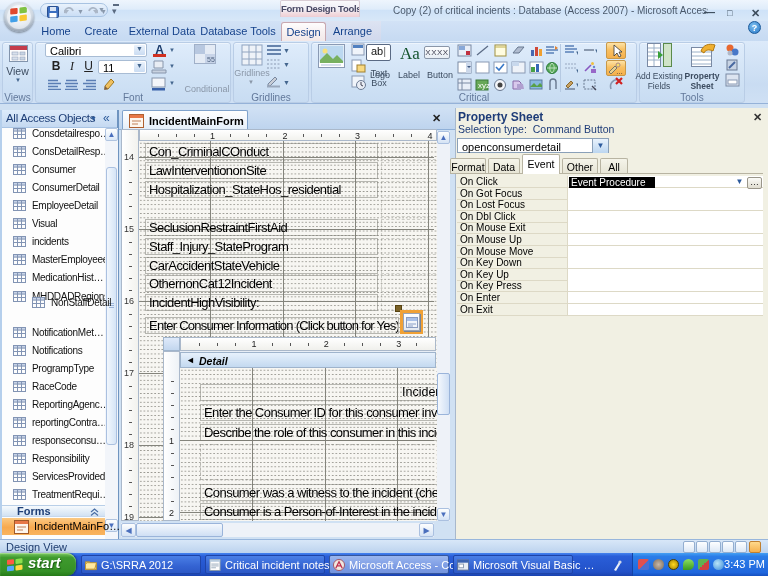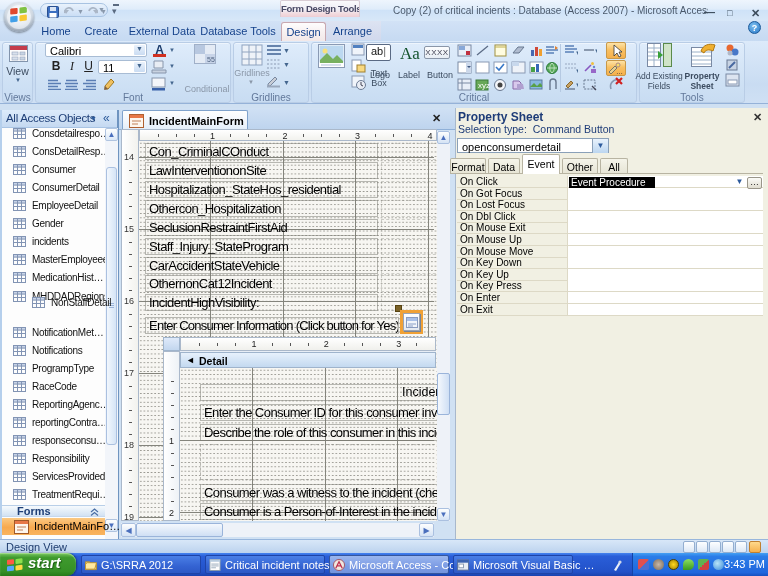--- a/index.html
+++ b/index.html
@@ -458,21 +458,21 @@
         <span>EmployeeDetail</span>
       </div>
       <div class="abs navitem" style="top:215.3px;">
         <svg class="tblicon2" style="position:absolute;left:13px;top:3px;" width="13" height="11" viewBox="0 0 13 11">
           <rect x="0.5" y="0.5" width="12" height="10" fill="#fdfdfd" stroke="#8294b4"></rect>
           <rect x="0.5" y="0.5" width="12" height="2.6" fill="#c8d4e8" stroke="#8294b4"></rect>
           <line x1="4.5" y1="1" x2="4.5" y2="10" stroke="#8294b4"></line>
           <line x1="8.5" y1="1" x2="8.5" y2="10" stroke="#8294b4"></line>
           <line x1="1" y1="6.5" x2="12" y2="6.5" stroke="#8294b4"></line>
         </svg>
-        <span>Gender</span>
+        <span>Visual</span>
       </div>
       <div class="abs navitem" style="top:233.3px;">
         <svg class="tblicon2" style="position:absolute;left:13px;top:3px;" width="13" height="11" viewBox="0 0 13 11">
           <rect x="0.5" y="0.5" width="12" height="10" fill="#fdfdfd" stroke="#8294b4"></rect>
           <rect x="0.5" y="0.5" width="12" height="2.6" fill="#c8d4e8" stroke="#8294b4"></rect>
           <line x1="4.5" y1="1" x2="4.5" y2="10" stroke="#8294b4"></line>
           <line x1="8.5" y1="1" x2="8.5" y2="10" stroke="#8294b4"></line>
           <line x1="1" y1="6.5" x2="12" y2="6.5" stroke="#8294b4"></line>
         </svg>
         <span>incidents</span>
@@ -707,21 +707,20 @@
     <div class="gline-v" style="left:289px;height:380px;"></div>
     <div class="gline-h" style="left:0;top:16px;width:295px;"></div>
     <div class="gline-h" style="left:0;top:88px;width:295px;"></div>
     <div class="gline-h" style="left:0;top:160px;width:295px;"></div>
     <div class="gline-h" style="left:0;top:232px;width:24px;"></div>
     <div class="gline-h" style="left:0;top:304px;width:24px;"></div>
     <div class="gline-h" style="left:0;top:376px;width:24px;"></div>
     <div class="flabel" style="left:6px;top:2px;width:233px;">Con_CriminalCOnduct</div>
     <div class="flabel" style="left:6px;top:21px;width:233px;">LawInterventiononSite</div>
     <div class="flabel" style="left:6px;top:40px;width:233px;">Hospitalization_StateHos_residential</div>
-    <div class="flabel" style="left:6px;top:59px;width:233px;">Othercon_Hospitalization</div>
     <div class="flabel" style="left:6px;top:97px;width:233px;">Staff_Injury_StateProgram</div>
     <div class="flabel" style="left:6px;top:78px;width:233px;">SeclusionRestraintFirstAid</div>
     <div class="flabel" style="left:6px;top:116px;width:233px;">CarAccidentStateVehicle</div>
     <div class="flabel" style="left:6px;top:134px;width:233px;">OthernonCat12Incident</div>
     <div class="flabel" style="left:6px;top:153px;width:233px;">IncidentHighVisibility:</div>
     <div class="flabel" style="left:242px;top:2px;width:60px;border-style:dashed;border-color:rgba(120,120,112,.32);"></div>
     <div class="flabel" style="left:242px;top:21px;width:60px;border-style:dashed;border-color:rgba(120,120,112,.32);"></div>
     <div class="flabel" style="left:242px;top:40px;width:60px;border-style:dashed;border-color:rgba(120,120,112,.32);"></div>
     <div class="flabel" style="left:242px;top:59px;width:60px;border-style:dashed;border-color:rgba(120,120,112,.32);"></div>
     <div class="flabel" style="left:242px;top:78px;width:60px;border-style:dashed;border-color:rgba(120,120,112,.32);"></div>
@@ -768,21 +767,21 @@
           <div class="rnum" style="left:5px;top:84px;">1</div>
           <div style="position:absolute;left:7px;top:101px;width:3px;height:1px;background:#555;"></div>
           <div style="position:absolute;left:7px;top:113px;width:3px;height:1px;background:#555;"></div>
           <div style="position:absolute;left:7px;top:125px;width:3px;height:1px;background:#555;"></div>
           <div style="position:absolute;left:7px;top:137px;width:3px;height:1px;background:#555;"></div>
           <div style="position:absolute;left:7px;top:149px;width:3px;height:1px;background:#555;"></div>
           <div class="rnum" style="left:5px;top:156px;">2</div>
         </div>
       <div style="position:absolute;left:17px;top:15px;width:256px;height:16px;background:linear-gradient(#e7f1fc,#c3d9f0);border:1px solid #9fb4cc;font-size:11px;color:#000;">
         <span style="position:absolute;left:5px;top:2px;font-size:9px;">◄</span>
-          <span style="position:absolute;left:18px;top:2px;font-weight:bold;font-size:10.5px;">Detail</span>
+          <span style="position:absolute;left:18px;top:2px;font-weight:bold;font-size:10.5px;font-style:italic;">Detail</span>
       </div>
       <div class="dotgrid" style="position:absolute;left:17px;top:31px;width:256px;height:153px;">
         <div class="gline-v" style="left:72px;height:153px;"></div>
         <div class="gline-v" style="left:145px;height:153px;"></div>
         <div class="gline-v" style="left:217px;height:153px;"></div>
         <div class="gline-h" style="left:0;top:72px;width:254px;"></div>
         <div class="gline-h" style="left:0;top:144px;width:254px;"></div>
         <div class="flabel" style="left:20px;top:16px;width:250px;">&nbsp;</div>
         <div class="flabel" style="left:20px;top:36px;width:250px;">Enter the Consumer ID for this consumer involved i</div>
         <div class="flabel" style="left:20px;top:56px;width:250px;">Describe the role of this consumer in this incident.</div>

